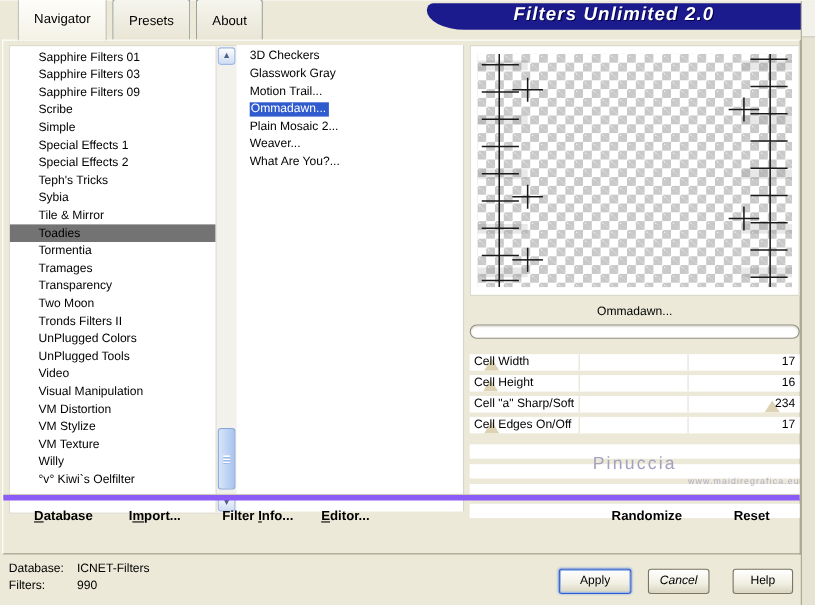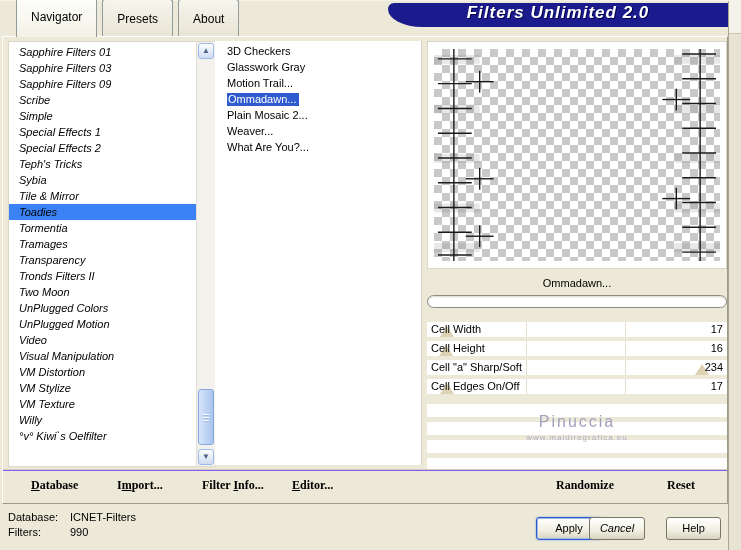--- a/index.html
+++ b/index.html
@@ -22,22 +22,22 @@
   .tab.inactive{height:38px;margin-left:5px;background:linear-gradient(#f6f5ee,#e8e5d4);}
 
   
   .page{position:absolute;left:2px;top:35px;width:726px;height:468px;box-sizing:border-box;background:#ece9d8;
         border:1px solid;border-color:#ffffff #9d9a87 #9d9a87 #ffffff;}
 
   
   .listbox{position:absolute;top:4px;background:#ffffff;font-size:11px;color:#000;}
   .cat-list{left:5px;width:206px;height:424px;border:1px solid #dcd9cb;}
   .cat-items{position:absolute;left:0;top:2px;right:18px;}
-  .cat-items .row{height:16px;line-height:16px;padding-left:10px;white-space:nowrap;font-style:italic;}
-  .cat-items .row.sel{background:#3b82f6;}
+  .cat-items .row{height:16px;line-height:16px;padding-left:26px;white-space:nowrap;}
+  .cat-items .row.sel{background:#737373;}
   .flt-list{left:212px;width:206px;height:424px;border-right:1px solid #d4d1c2;}
   .flt-items{position:absolute;left:0;top:2px;right:4px;}
   .flt-items .row{height:16px;line-height:16px;padding-left:12px;white-space:nowrap;}
   .flt-items .row .hl{background:#2f5bce;color:#fff;padding:0 3px 1px 1px;}
 
   
   .sbar{position:absolute;right:0;top:0;width:18px;height:100%;background:#f3f1ec;border-left:1px solid #e2dfd2;}
   .sbtn{position:absolute;left:1px;width:16px;height:16px;box-sizing:border-box;border:1px solid #9db9e8;border-radius:3px;
         background:linear-gradient(#fdfdfd,#cfdcf3);color:#4d6185;font-size:8px;line-height:14px;text-align:center;}
   .sbtn.up{top:1px;} .sbtn.down{bottom:1px;}
@@ -59,37 +59,37 @@
 
   .sliders{margin-top:14px;}
   .slider{position:relative;height:15px;margin-bottom:4px;background:#ffffff;font-size:11px;overflow:hidden;}
   .slider .tick{position:absolute;top:0;bottom:0;width:1px;background:#e3e0d2;}
   .slider .thumb{position:absolute;bottom:0;width:0;height:0;border-left:7px solid transparent;border-right:7px solid transparent;border-bottom:11px solid #ddd3b4;}
   .slider .lab{position:absolute;left:4px;top:1px;} .slider .val{position:absolute;right:4px;top:1px;}
 
   .wm-rows{position:relative;margin-top:10px;}
   .wm-rows .bar{height:13px;background:#fff;margin-bottom:5px;}
   .wm-name{position:absolute;top:9px;left:0;right:0;text-align:center;color:#a2a2c0;font-size:16px;letter-spacing:2px;}
-  .wm-url{position:absolute;top:29px;left:0;right:0;text-align:center;color:#aeaec6;font-size:8px;letter-spacing:1px;}
-
-  
-  .toolbar{position:absolute;left:0;right:0;bottom:0;height:32px;border-top:1px solid #8b5cf6;box-shadow:0 -1px 0 #cfccbc;font-family:Liberation Serif, serif;}
+  .wm-url{position:absolute;top:29px;left:0;right:0;text-align:right;color:#aeaec6;font-size:8px;letter-spacing:1px;}
+
+  
+  .toolbar{position:absolute;left:0;right:0;bottom:16px;height:32px;border-top:5px solid #8b5cf6;box-shadow:0 -1px 0 #cfccbc;}
   .tbtn{position:absolute;top:7px;font-size:12px;font-weight:bold;color:#000;cursor:default;}
   .tbtn u{text-decoration:underline;}
   .tbtn:nth-child(1){left:28px;} .tbtn:nth-child(2){left:114px;} .tbtn:nth-child(3){left:199px;}
   .tbtn:nth-child(4){left:289px;} .tbtn:nth-child(5){left:553px;} .tbtn:nth-child(6){left:664px;text-align:right;}
 
   
   .statusrows{position:absolute;left:8px;top:509px;font-size:11px;color:#000;}
   .statusrows .srow{display:flex;height:15px;line-height:15px;}
   .statusrows .srow .sl{width:62px;}
   .dbtns{position:absolute;top:516px;left:0;width:728px;height:24px;}
   .btn{position:absolute;top:0;height:23px;box-sizing:border-box;border:1px solid #7a7666;border-radius:3px;
        background:linear-gradient(#ffffff,#f1efe2 60%,#d8d4c0);font-size:11px;color:#000;text-align:center;line-height:20px;}
-  .btn.default{border-color:#2f5bce;box-shadow:0 0 0 1px #9db9e8 inset,0 0 2px #7aa0e0;margin-left:28px;}
+  .btn.default{border-color:#2f5bce;box-shadow:0 0 0 1px #9db9e8 inset,0 0 2px #7aa0e0;}
   .btn.b0{left:508px;width:66px;} .btn.b1{left:589px;width:56px;font-style:italic;} .btn.b2{left:666px;width:55px;}
 </style>
 </head>
 <body>
 
 <div class="win">
 
   <div class="edge-strip"></div>
 
   <div class="banner">
@@ -113,24 +113,24 @@
           <div class="row">Simple</div>
           <div class="row">Special Effects 1</div>
           <div class="row">Special Effects 2</div>
           <div class="row">Teph's Tricks</div>
           <div class="row">Sybia</div>
           <div class="row">Tile &amp; Mirror</div>
           <div class="row sel">Toadies</div>
           <div class="row">Tormentia</div>
           <div class="row">Tramages</div>
           <div class="row">Transparency</div>
+          <div class="row">Two Moon</div>
           <div class="row">Tronds Filters II</div>
-          <div class="row">Two Moon</div>
           <div class="row">UnPlugged Colors</div>
-          <div class="row">UnPlugged Motion</div>
+          <div class="row">UnPlugged Tools</div>
           <div class="row">Video</div>
           <div class="row">Visual Manipulation</div>
           <div class="row">VM Distortion</div>
           <div class="row">VM Stylize</div>
           <div class="row">VM Texture</div>
           <div class="row">Willy</div>
           <div class="row">°v° Kiwi`s Oelfilter</div>
         </div>
       <div class="sbar">
         <div class="sbtn up">▲</div>

